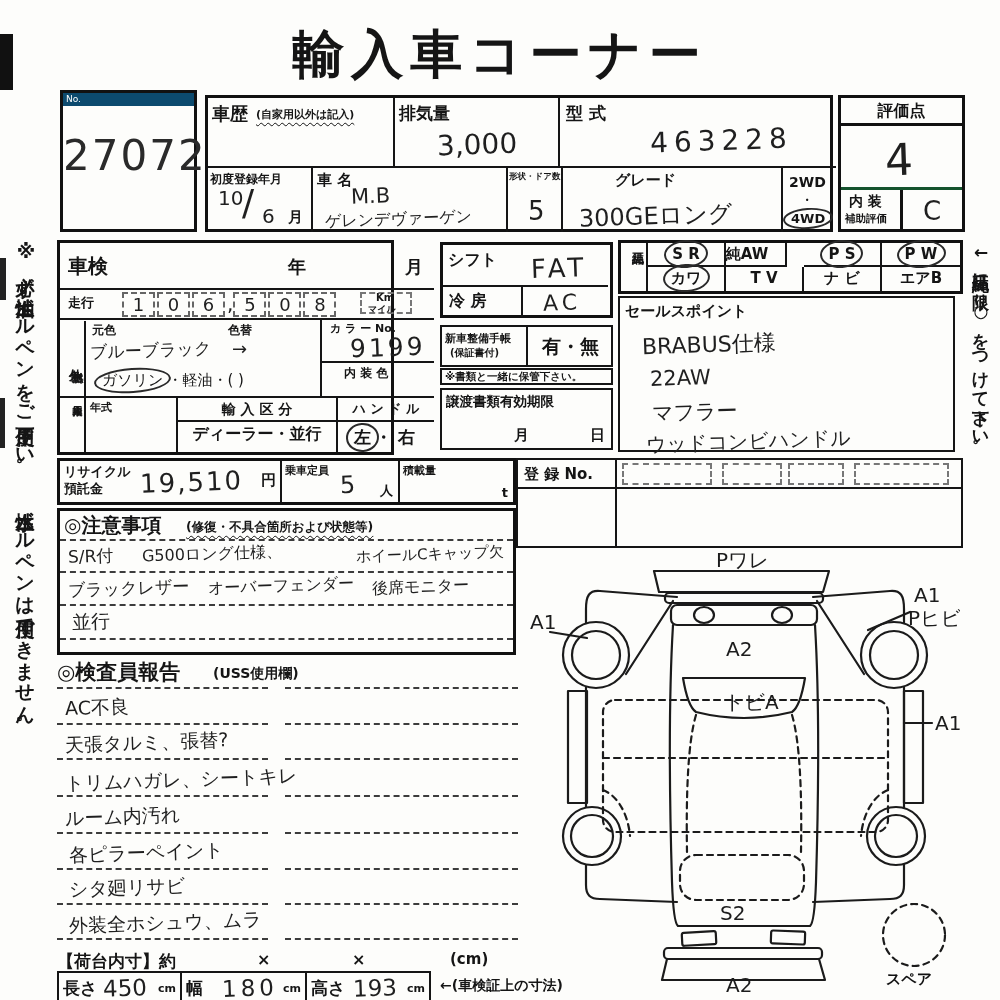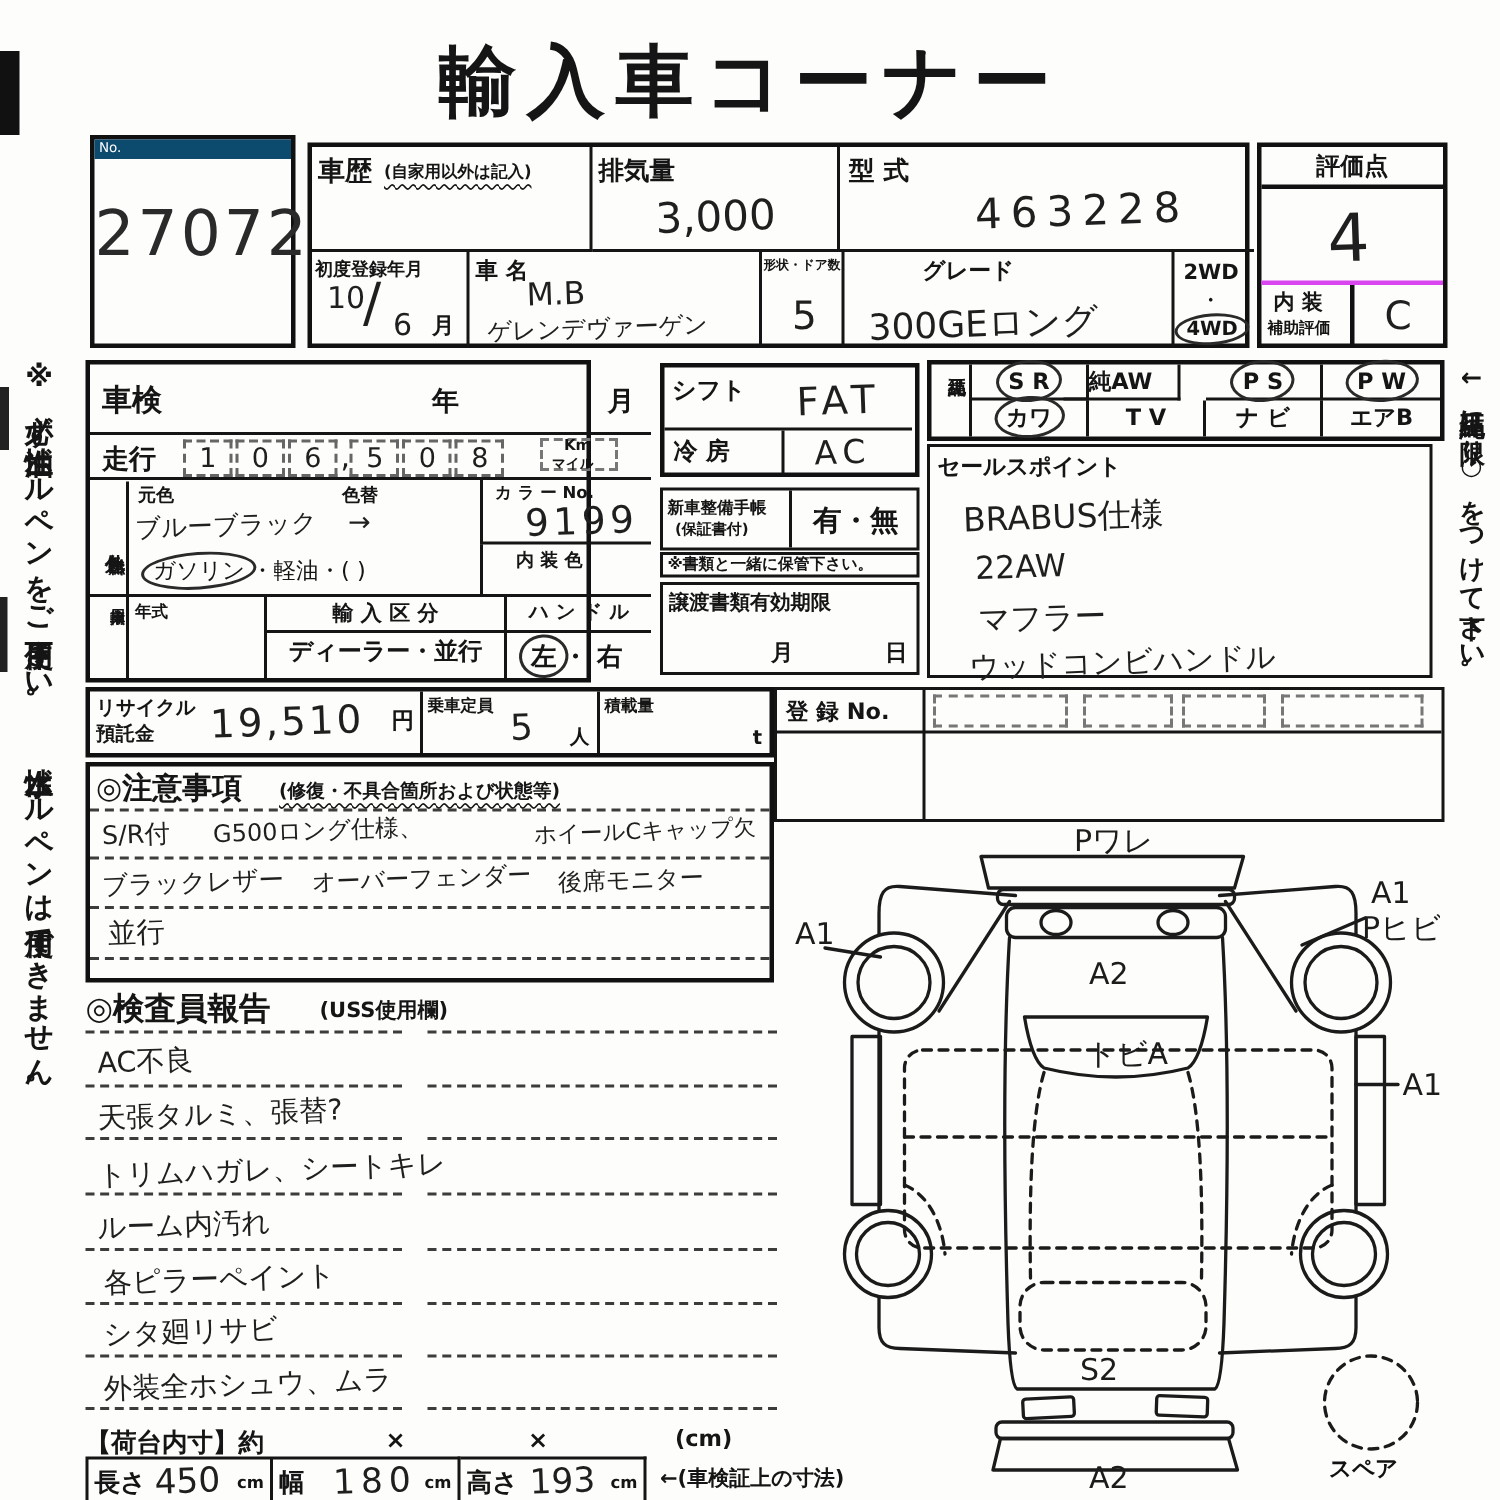--- a/index.html
+++ b/index.html
@@ -77,39 +77,39 @@
     <div class="abs" style="left:575px;top:70px;width:47px;height:64px;">
       <span class="abs lbl" style="left:6px;top:6px;font-size:14px;">2WD</span>
       <span class="abs lbl" style="left:18px;top:24px;font-size:12px;">・</span>
       <span class="abs lbl oval" style="left:4px;top:40px;font-size:13px;">4WD</span>
     </div>
   </div>
 
   <div class="abs" style="left:838px;top:95px;width:127px;height:137px;border:3px solid #111;">
     <div class="abs lbl" style="left:0;top:0;width:121px;height:28px;border-bottom:3px solid #111;text-align:center;font-size:16px;line-height:26px;">評価点</div>
     <div class="abs hw rot" style="left:44px;top:36px;font-size:44px;">4</div>
-    <div class="abs" style="left:0;top:89px;width:121px;height:42px;border-top:3px solid #d946ef;">
+    <div class="abs" style="left:0;top:89px;width:121px;height:42px;border-top:3px solid #14532d;">
       <div class="abs" style="left:0;top:0;width:62px;height:42px;border-right:3px solid #111;text-align:center;">
         <span class="abs lbl" style="left:8px;top:3px;font-size:14px;">内 装</span>
         <span class="abs lbl" style="left:4px;top:22px;font-size:10.5px;">補助評価</span>
       </div>
       <span class="abs hw" style="left:82px;top:6px;font-size:26px;">C</span>
     </div>
   </div>
 
   <div class="abs lbl vtext" style="left:10px;top:240px;height:560px;font-size:19px;line-height:32px;">※必ず油性ボールペンをご使用下さい。 水性ボールペンは使用できません。</div>
 
   <div class="abs" style="left:57px;top:240px;width:337px;height:215px;border:3px solid #111;">
     <div class="abs" style="left:0;top:0;width:374px;height:47px;border-bottom:2px solid #151515;">
       <span class="abs lbl" style="left:8px;top:10px;font-size:20px;">車検</span>
       <span class="abs lbl" style="left:228px;top:12px;font-size:18px;">年</span>
       <span class="abs lbl" style="left:345px;top:12px;font-size:18px;">月</span>
     </div>
     <div class="abs" style="left:0;top:47px;width:374px;height:30px;border-bottom:2px solid #151515;">
-      <span class="abs lbl" style="left:8px;top:4px;font-size:18px;">走行</span>
+      <span class="abs lbl" style="left:8px;top:4px;font-size:13px;">走行</span>
       <span class="abs" style="left:62px;top:2px;">
         <span class="digitbox"><span class="hw">1</span></span><span class="digitbox"><span class="hw">0</span></span><span class="digitbox"><span class="hw">6</span></span><span class="hw" style="font-size:20px;">,</span><span class="digitbox"><span class="hw">5</span></span><span class="digitbox"><span class="hw">0</span></span><span class="digitbox"><span class="hw">8</span></span>
       </span>
       <span class="abs dashbox" style="left:300px;top:2px;width:52px;">
         <span class="abs lbl" style="left:14px;top:-2px;font-size:10px;">Km</span>
         <span class="abs lbl" style="left:6px;top:9px;font-size:9px;">マイル</span>
       </span>
     </div>
     <div class="abs" style="left:0;top:77px;width:374px;height:43px;">
       <div class="abs lbl vtext" style="left:0;top:1px;width:26px;height:76px;border-right:2px solid #151515;font-size:13px;text-align:center;padding-left:5px;">外色</div>

